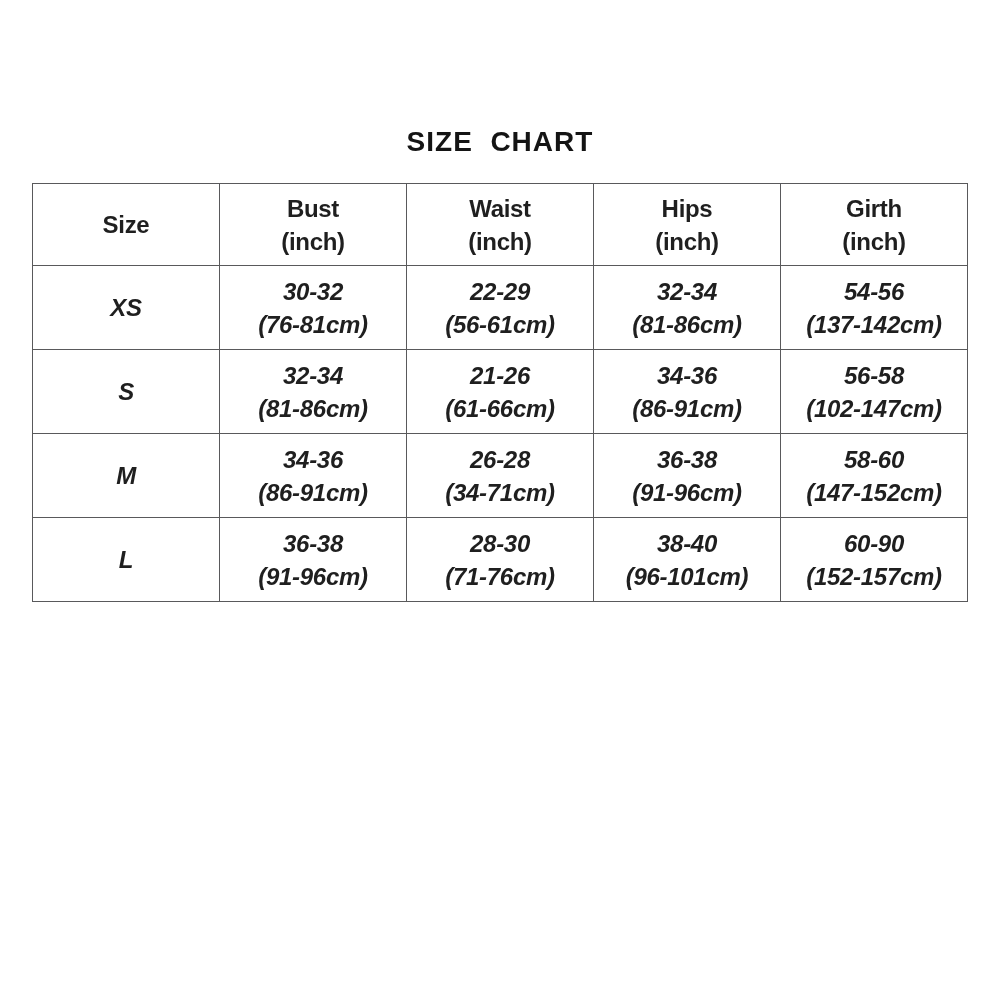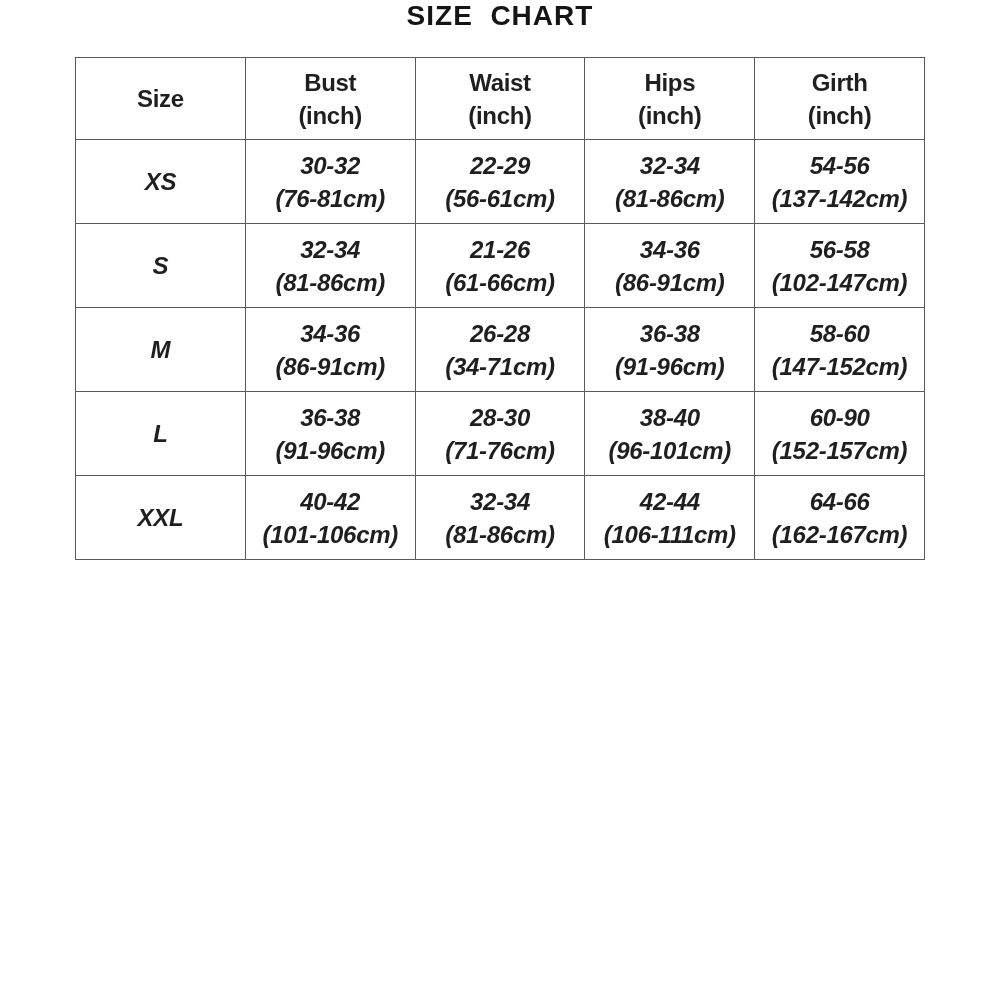--- a/index.html
+++ b/index.html
@@ -12,32 +12,33 @@
     color: #1f1f1f;
   }
   .page {
     width: 1000px;
     height: 1000px;
     background: #ffffff;
     overflow: hidden;
   }
   .title {
     margin: 0;
+    padding-top: 126px;
     text-align: center;
     font-size: 28px;
     line-height: 31px;
     font-weight: bold;
     letter-spacing: 1px;
     white-space: pre;
     color: #141414;
   }
   table.size-table {
     border-collapse: collapse;
     table-layout: fixed;
-    width: 850px;
+    width: 936px;
     margin: 26px auto 0 auto;
   }
   table.size-table th,
   table.size-table td {
     border: 1.5px solid #59595b;
     text-align: center;
     vertical-align: middle;
     font-weight: bold;
     font-size: 24px;
     letter-spacing: -0.3px;
@@ -151,34 +152,15 @@
           </td>
           <td>
             <div class="line1">38-40</div>
             <div class="line2">(96-101cm)</div>
           </td>
           <td>
             <div class="line1">60-90</div>
             <div class="line2">(152-157cm)</div>
           </td>
         </tr>
-        <tr>
-          <th>XXL</th>
-          <td>
-            <div class="line1">40-42</div>
-            <div class="line2">(101-106cm)</div>
-          </td>
-          <td>
-            <div class="line1">32-34</div>
-            <div class="line2">(81-86cm)</div>
-          </td>
-          <td>
-            <div class="line1">42-44</div>
-            <div class="line2">(106-111cm)</div>
-          </td>
-          <td>
-            <div class="line1">64-66</div>
-            <div class="line2">(162-167cm)</div>
-          </td>
-        </tr>
       </tbody>
   </table>
 </div>
 
 </body></html>

